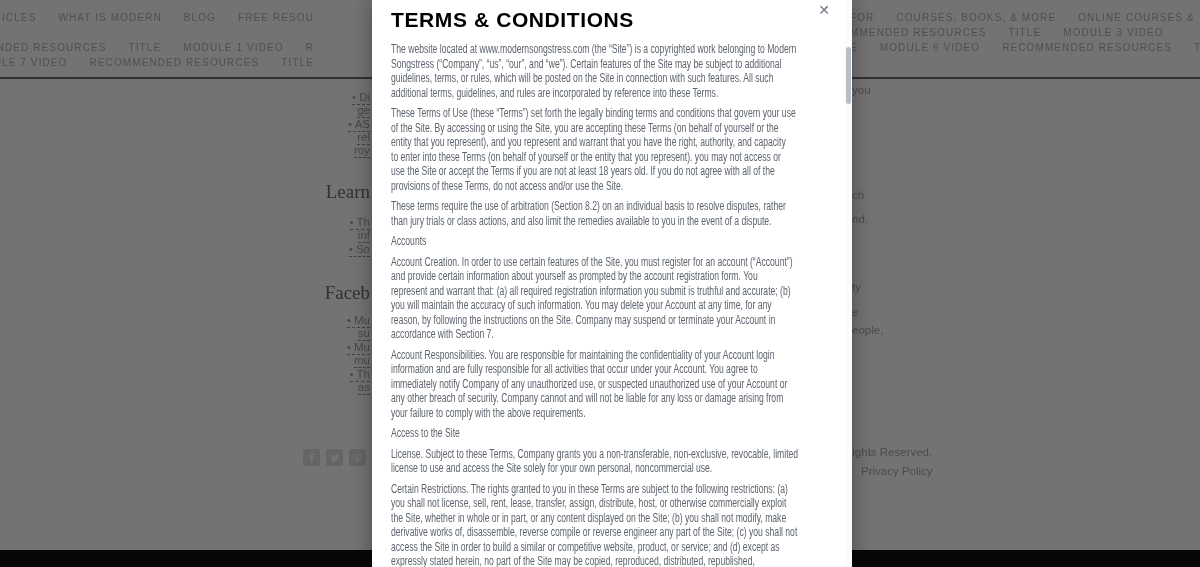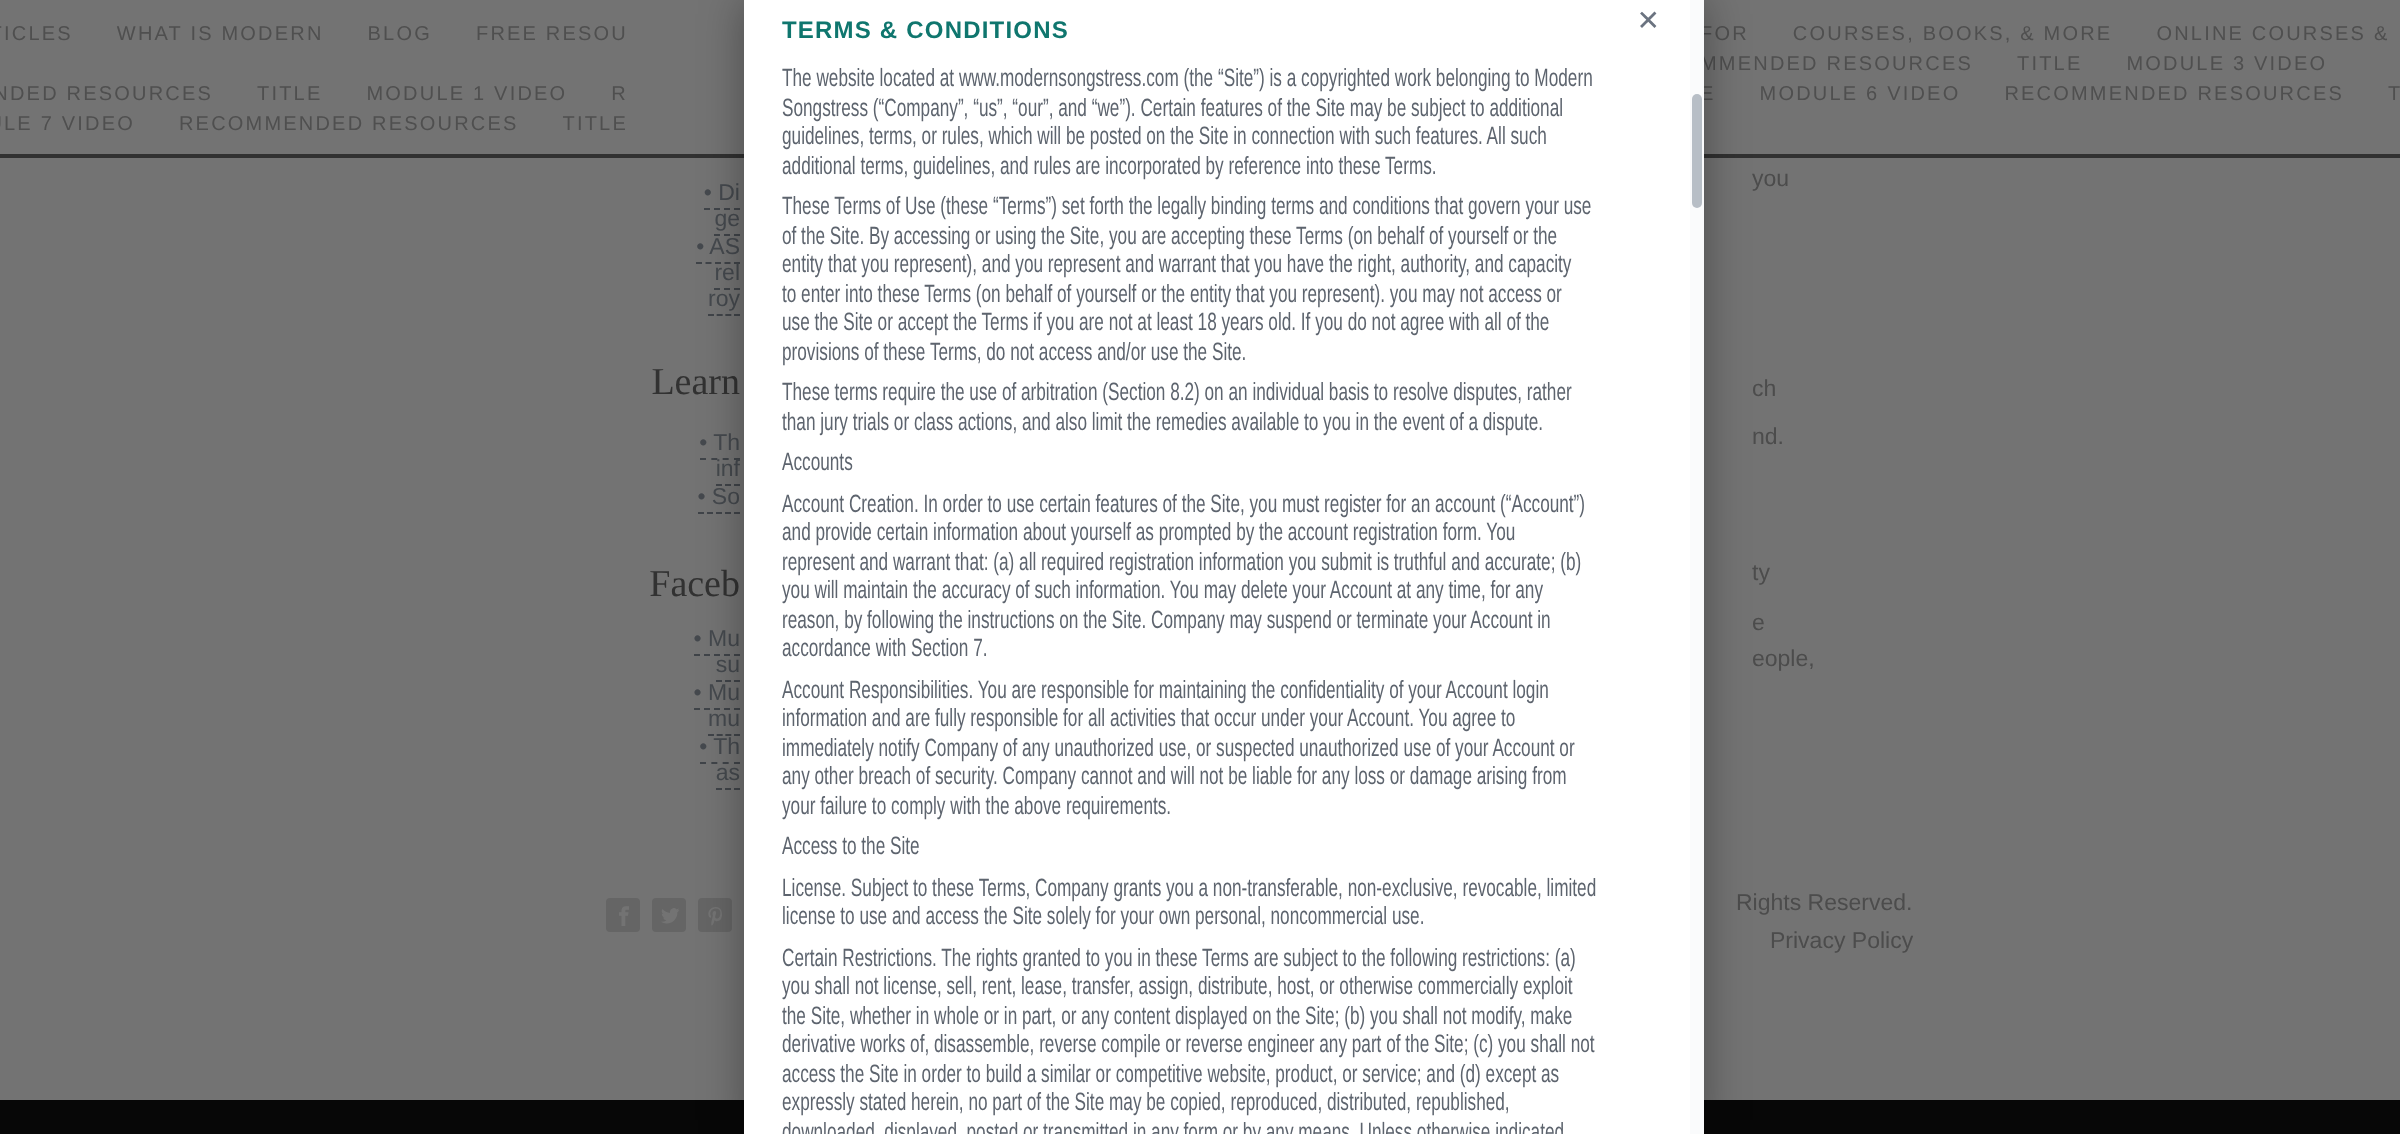--- a/index.html
+++ b/index.html
@@ -7,38 +7,38 @@
        font-family:"Liberation Sans",sans-serif;}
   
   .nav-row{position:absolute;left:0;right:0;height:14px;}
   .nav-left{position:absolute;left:0;width:314px;display:flex;justify-content:flex-end;gap:22px;overflow:hidden;}
   .nav-right{position:absolute;left:850px;right:0;display:flex;gap:22px;overflow:hidden;}
   .nav-item{font-size:10px;letter-spacing:1.1px;color:#b0b0b0;white-space:nowrap;cursor:pointer;
             text-decoration:none;font-weight:500;}
   .nav-item.active{color:#f0f0f0;}
   .nav-divider{position:absolute;top:77px;left:0;right:0;height:2px;background:#6e6e6e;}
   .bg-left{position:absolute;left:0;top:0;width:372px;height:446px;}
-  .bg-right{position:absolute;left:876px;top:0;right:0;height:414px;}
+  .bg-right{position:absolute;left:852px;top:0;right:0;height:414px;}
   .frag{position:absolute;font-size:11.5px;color:#a8a8a8;white-space:nowrap;line-height:13px;}
   .bg-left .frag{right:2px;}
   .bg-right .frag{left:0;}
   .frag.link{color:#9aa3ad;border-bottom:1px dashed #8e98a3;cursor:pointer;}
   .frag.heading{font-family:"Liberation Serif","DejaVu Serif",serif;font-size:19px;color:#707070;border:none;}
   .socials{position:absolute;left:303px;top:449px;display:flex;gap:6px;}
   .social{width:17px;height:17px;border-radius:2px;background:#e0e0e0;display:flex;
           align-items:center;justify-content:center;cursor:pointer;}
   .social svg{width:10px;height:10px;fill:#ffffff;}
   .footer-bar{position:absolute;left:0;top:550px;width:1200px;height:17px;background:#111;}
   
   .overlay{position:absolute;inset:0;background:rgba(0,0,0,0.55);}
   
   .modal{position:absolute;left:372px;top:0;width:480px;height:567px;background:#fff;
          box-shadow:0 0 20px rgba(0,0,0,.35);}
   .modal-inner{position:absolute;left:19px;top:8px;right:27px;bottom:0;overflow:hidden;}
-  .modal-title{font-size:12px;font-weight:bold;letter-spacing:.6px;color:#0f766e;margin:0 0 10px 0;}
+  .modal-title{font-size:21px;font-weight:bold;letter-spacing:.6px;color:#000000;margin:0 0 10px 0;}
   .tscale{width:650px;transform:scaleX(0.688);transform-origin:0 0;}
   .para,.sec-h{font-size:12.5px;line-height:14.5px;color:#5d646e;margin:0 0 6px 0;white-space:pre-line;}
   .modal-close{position:absolute;right:22px;top:3px;font-size:14px;color:#6b7380;cursor:pointer;
                line-height:14px;}
   .sb{position:absolute;right:0;top:0;width:7px;height:567px;background:#fafbfc;}
   .sb-thumb{position:absolute;right:1px;top:47px;width:5px;height:57px;border-radius:3px;background:#b7bec6;}
 </style>
 </head>
 <body>
 

